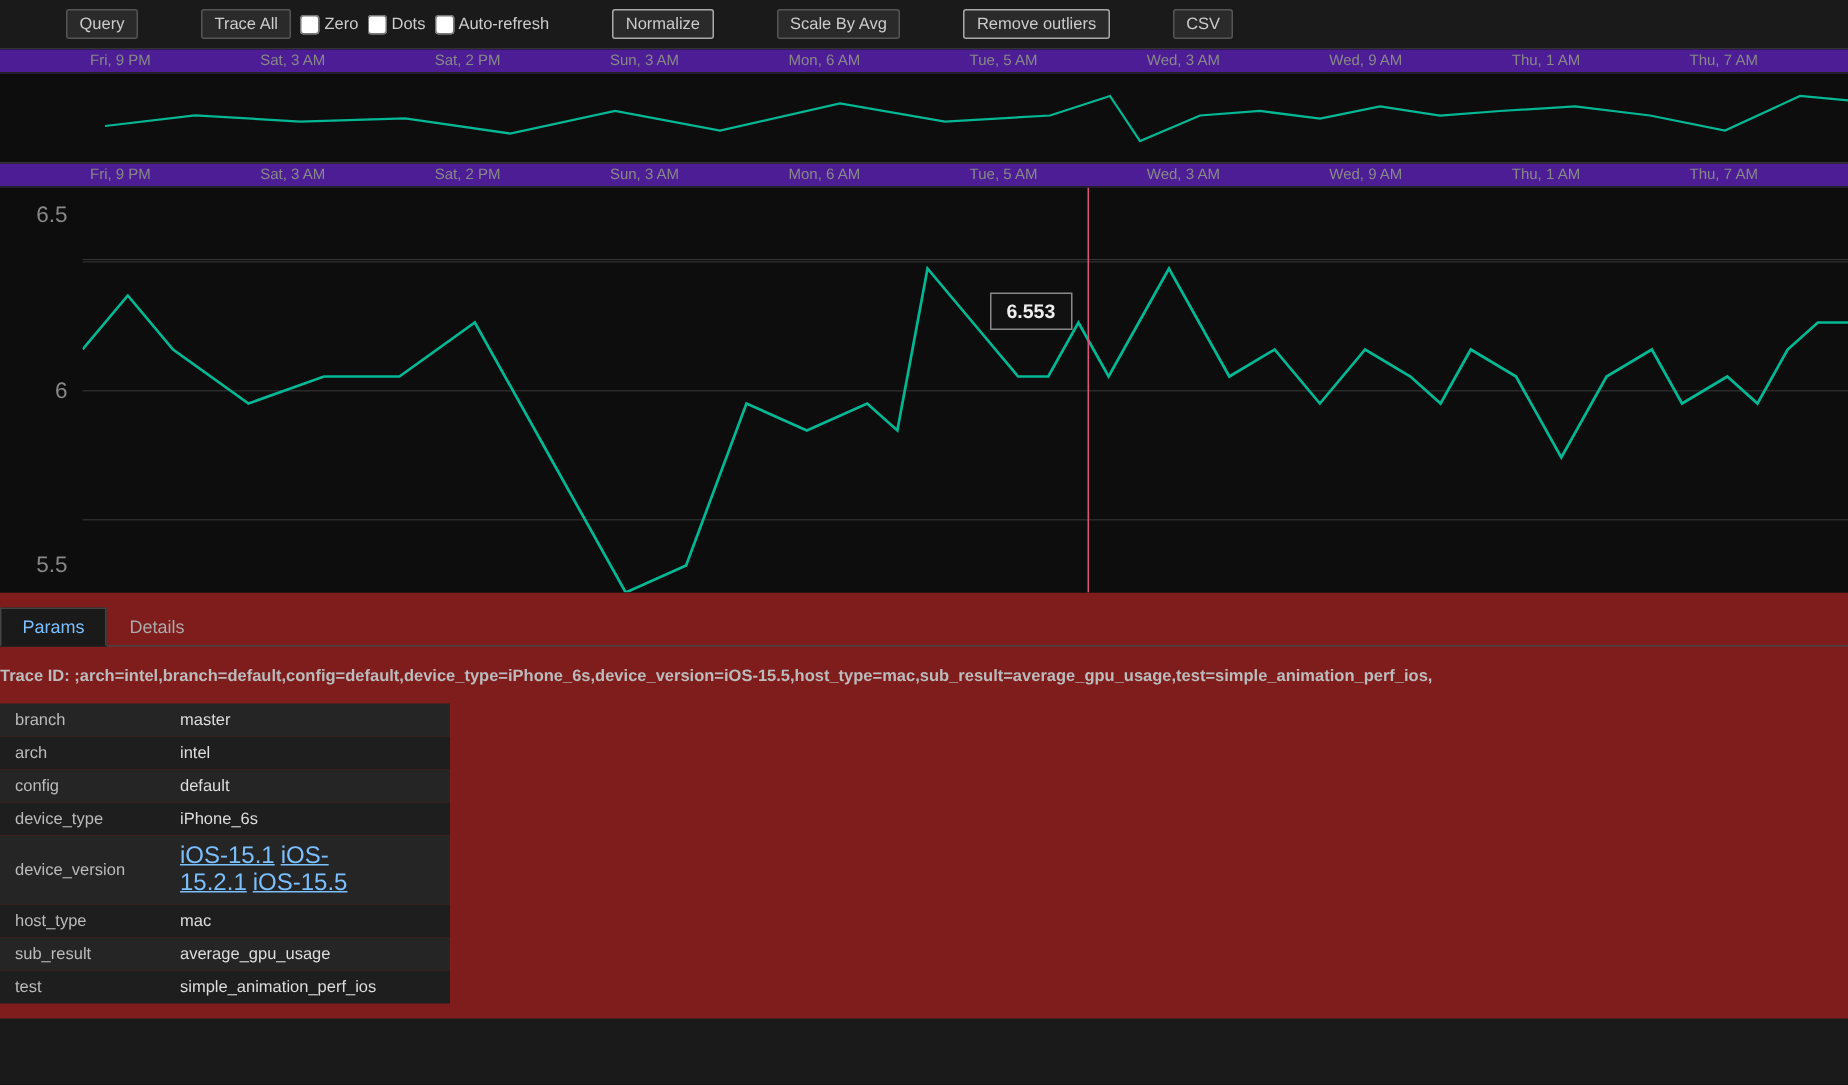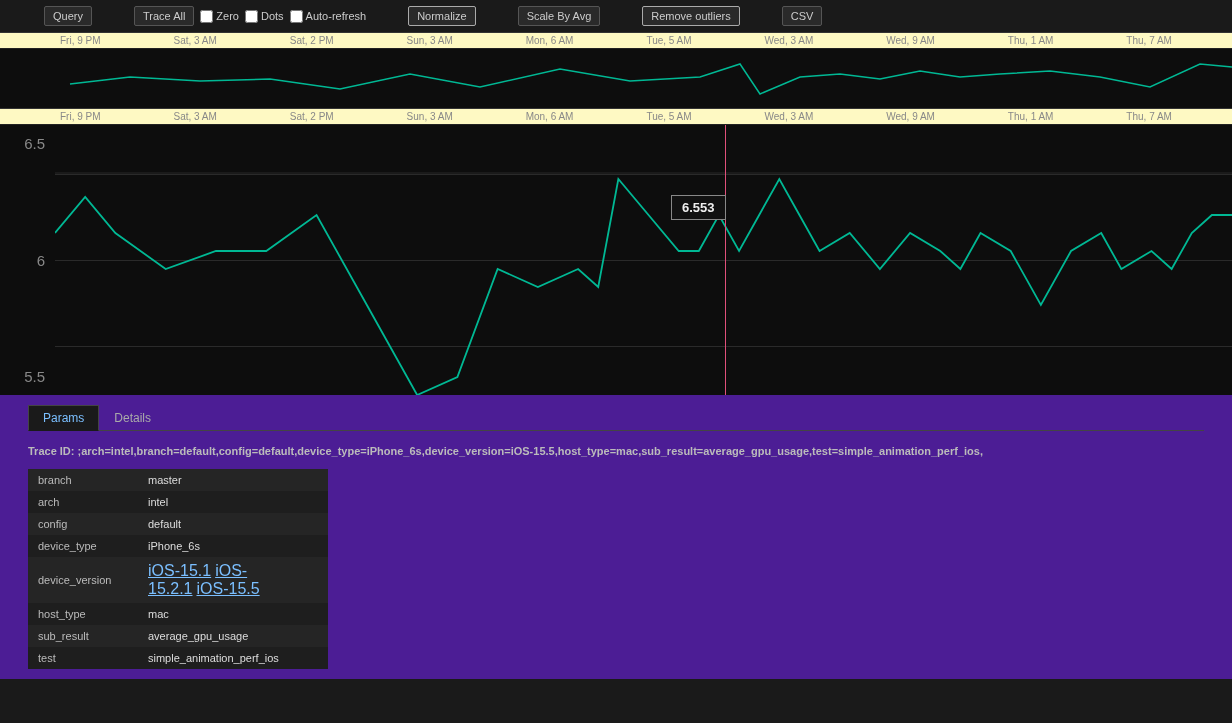--- a/index.html
+++ b/index.html
@@ -62,21 +62,21 @@
       overflow: hidden;
     }
 
     
     .time-axis {
       display: flex;
       justify-content: space-between;
       padding: 2px 60px 2px 60px;
       color: #888;
       font-size: 10px;
-      background: #fef9c3;
+      background: #4c1d95;
       border-bottom: 1px solid #222;
     }
 
     
     #main-chart {
       position: relative;
       height: 270px;
       width: 100%;
       overflow: hidden;
     }
@@ -119,37 +119,36 @@
     .chart-tooltip {
       position: absolute;
       background: #111;
       border: 1px solid #888;
       color: #eee;
       padding: 4px 10px;
       font-size: 13px;
       font-weight: bold;
       z-index: 10;
       pointer-events: none;
-      margin-left: 11px;
     }
 
     
     .cursor-line {
       position: absolute;
       width: 1px;
       background: #e0507a;
       top: 0;
       bottom: 0;
       z-index: 5;
     }
 
     
     #bottom-panel {
-      padding: 10px 28px;
-      background: #4c1d95;
+      padding: 10px 0;
+      background: #7f1d1d;
     }
     .tabs {
       display: flex;
       gap: 0;
       border-bottom: 1px solid #444;
       margin-bottom: 14px;
     }
     .tab {
       padding: 5px 14px;
       cursor: pointer;

